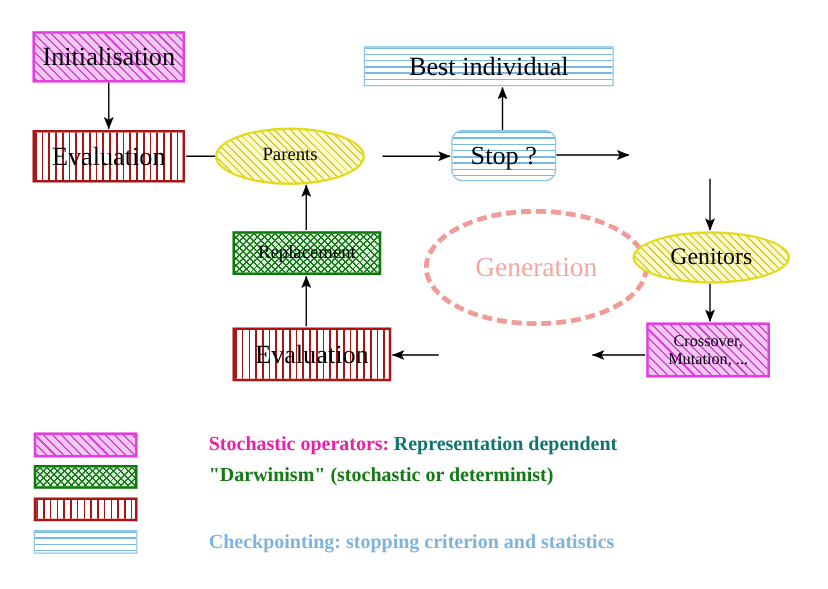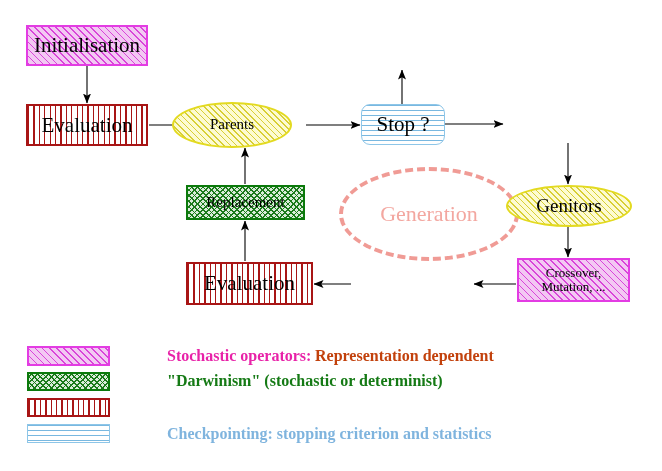--- a/index.html
+++ b/index.html
@@ -68,21 +68,21 @@
   
   .legend-swatch{position:absolute;box-sizing:border-box;}
   .legend-text{
     position:absolute;
     font-family:"Liberation Serif", serif;
     font-weight:bold;
     white-space:nowrap;
     margin-left:43px;
   }
   .lt-magenta{color:#e822a8;}
-  .lt-yellow{color:#c2410c;}
+  .lt-yellow{color:#0f766e;}
   .lt-green{color:#157a15;}
   .lt-red{color:#c21414;}
   .lt-blue{color:#7fb4de;}
   svg.arrows{position:absolute;left:0;top:0;width:662px;height:471px;pointer-events:none;}
 </style>
 </head>
 <body>
 
 <div id="canvas">
 
@@ -115,31 +115,32 @@
 
     <line x1="245" y1="184" x2="245" y2="148" stroke="#000" stroke-width="1.1" marker-end="url(#ah)"></line>
   </svg>
 
   <div class="node fill-magenta" style="left:26px;top:25px;width:122px;height:41px;font-size:21px;">Initialisation</div>
 
   <div class="node fill-red" style="left:26px;top:104px;width:122px;height:42px;font-size:21px;">Evaluation</div>
 
   <div class="node fill-yellow ellipse" style="left:172px;top:102px;width:120px;height:46px;font-size:15px;">Parents</div>
 
+  <div class="node fill-blue" style="left:291px;top:37px;width:200px;height:32px;font-size:21px;">Best individual</div>
 
   <div class="node fill-blue rounded" style="left:361px;top:104px;width:84px;height:41px;font-size:21px;">Stop ?</div>
 
 
   <div class="node fill-green" style="left:186px;top:185px;width:119px;height:35px;font-size:15px;">Replacement</div>
 
   <div class="gen-ellipse" style="left:339px;top:167px;width:172px;height:86px;font-size:22px;">Generation</div>
 
   <div class="node fill-yellow ellipse" style="left:506px;top:185px;width:126px;height:42px;font-size:19px;">Genitors</div>
 
-  <div class="node fill-magenta" style="left:517px;top:258px;width:113px;height:44px;font-size:13px;">Crossover,
+  <div class="node fill-magenta" style="left:517px;top:258px;width:99px;height:44px;font-size:13px;">Crossover,
 Mutation, ...</div>
 
   <div class="node fill-red" style="left:186px;top:262px;width:127px;height:43px;font-size:21px;">Evaluation</div>
 
 
   <div class="legend-swatch fill-magenta" style="left:27px;top:346px;width:83px;height:20px;"></div>
   <div class="legend-text lt-magenta" style="left:124px;top:347px;font-size:16px;">Stochastic operators:</div>
   <div class="legend-text lt-yellow" style="left:272px;top:347px;font-size:16px;">Representation dependent</div>
 
   <div class="legend-swatch fill-green" style="left:27px;top:372px;width:83px;height:19px;"></div>

